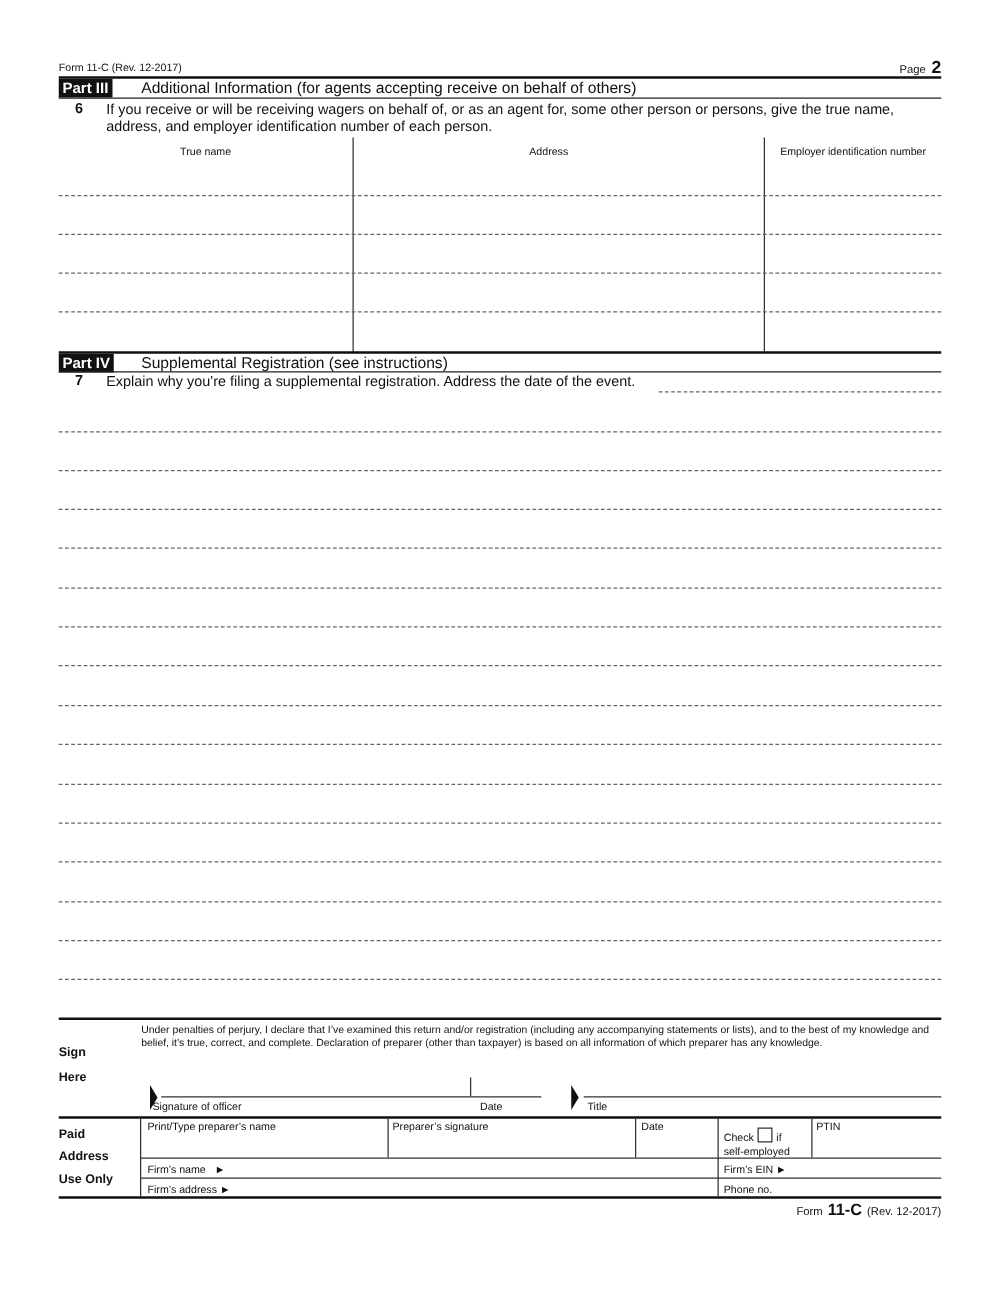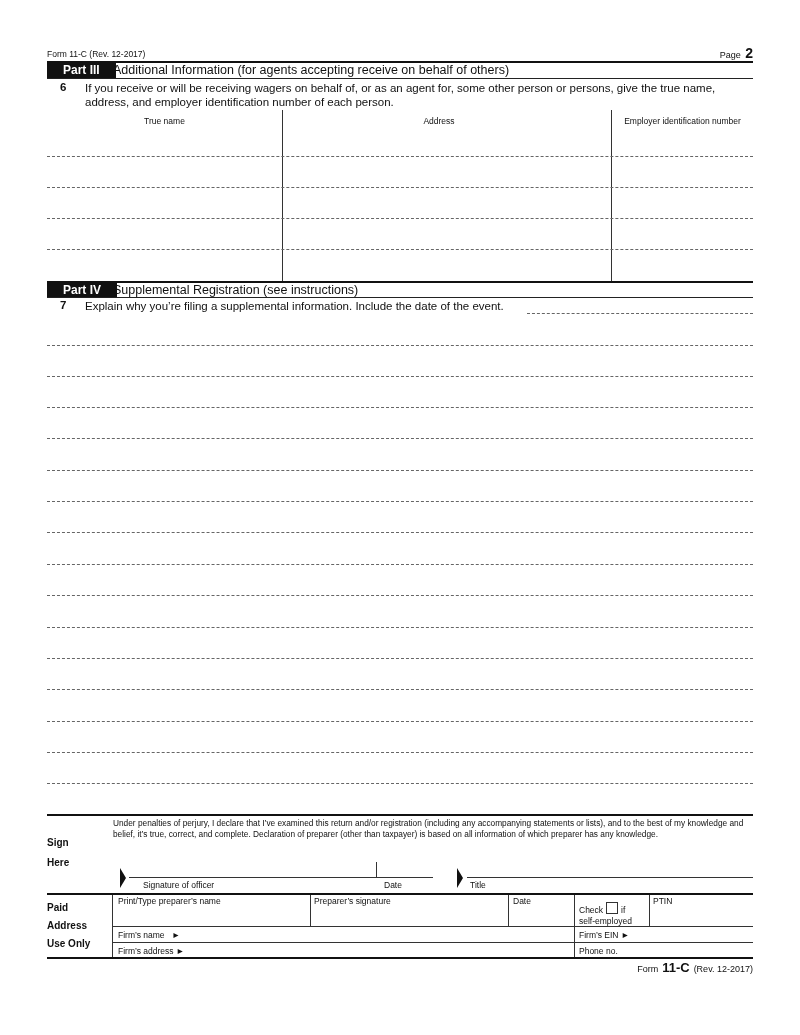--- a/index.html
+++ b/index.html
@@ -4,21 +4,21 @@
 <style>
   html, body { margin: 0; padding: 0; background: #ffffff; }
   body { width: 800px; height: 1035px; position: relative; font-family: "Liberation Sans", sans-serif; color: #111; overflow: hidden; }
   .abs { position: absolute; }
   .small { font-size: 8px; }
   .hdr-left { left: 47px; top: 49px; font-size: 8.5px; }
   .hdr-right { right: 47px; top: 45px; font-size: 9px; }
   .hdr-right b { font-size: 14px; margin-left: 2px; }
   .rule-thick { position: absolute; left: 47px; width: 706px; height: 2px; background: #111; }
   .rule-thin { position: absolute; left: 47px; width: 706px; height: 1px; background: #222; }
-  .part-badge { position: absolute; left: 47px; background: #111; color: #fff; font-weight: bold; font-size: 12px; padding: 0 16px; height: 15px; line-height: 15px; }
+  .part-badge { position: absolute; left: 47px; background: #111; color: #fff; font-weight: bold; font-size: 12px; padding: 0 3px; height: 15px; line-height: 15px; }
   .part-title { position: absolute; left: 113px; font-size: 12.5px; }
   .part-title b { font-weight: normal; }
   .line-num { position: absolute; font-weight: bold; font-size: 11.5px; }
   .line-text { position: absolute; font-size: 11.5px; line-height: 14px; }
   .colhdr { position: absolute; font-size: 8.5px; text-align: center; }
   .vline { position: absolute; width: 1px; background: #333; }
   .dash { position: absolute; height: 0; border-top: 1px dashed #666; }
   .sign-big { position: absolute; font-weight: bold; font-size: 10px; line-height: 20px; }
   .arrow-tri { position: absolute; width: 0; height: 0; border-top: 10px solid transparent; border-bottom: 10px solid transparent; border-left: 6px solid #111; }
   .cell-label { position: absolute; font-size: 8.5px; }
@@ -67,21 +67,21 @@
 <div class="field" style="left:283px; top:220px; width:327px; height:28px;"></div>
 <div class="field" style="left:612px; top:220px; width:141px; height:28px;"></div>
 <div class="dash" style="left:47px; width:706px; top:249px;"></div>
 
 <div class="rule-thick" style="top:281px;"></div>
 <div class="part-badge" style="top:283px;">Part IV</div>
 <div class="part-title" style="top:283px;"><b>Supplemental Registration</b><span> (see instructions)</span></div>
 <div class="rule-thin" style="top:297px;"></div>
 
 <div class="line-num" style="left:60px; top:299px;">7</div>
-<div class="line-text" style="left:85px; top:299px;">Explain why you’re filing a supplemental information. Include the date of the event.</div>
+<div class="line-text" style="left:85px; top:299px;">Explain why you’re filing a supplemental registration. Address the date of the event.</div>
 
 <div class="field" style="left:527px; top:299px; width:226px; height:13px;"></div>
 <div class="dash" style="left:527px; width:226px; top:313px;"></div>
 
 <div class="field" style="left:47px; top:314px; width:706px; height:470px;"></div>
 <div class="dash" style="left:47px; width:706px; top:345px;"></div>
 <div class="dash" style="left:47px; width:706px; top:376px;"></div>
 <div class="dash" style="left:47px; width:706px; top:407px;"></div>
 <div class="dash" style="left:47px; width:706px; top:438px;"></div>
 <div class="dash" style="left:47px; width:706px; top:470px;"></div>
@@ -101,21 +101,21 @@
     <div>Sign</div>
     <div>Here</div>
   </div>
 <div class="abs small" style="left:113px; top:818px; width:642px; line-height:11px; font-size:8.3px;">Under penalties of perjury, I declare that I’ve examined this return and/or registration (including any accompanying statements or lists), and to the best of my knowledge and belief, it’s true, correct, and complete. Declaration of preparer (other than taxpayer) is based on all information of which preparer has any knowledge.</div>
 
 <div class="arrow-tri" style="left:120px; top:868px;"></div>
 <div class="field" style="left:129px; top:862px; width:246px; height:15px;"></div>
 <div class="field" style="left:377px; top:862px; width:56px; height:15px;"></div>
 <div class="abs" style="left:129px; top:877px; width:304px; height:1px; background:#333;"></div>
 <div class="vline" style="left:376px; top:862px; height:15px;"></div>
-<div class="cell-label" style="left:143px; top:880px;">Signature of officer</div>
+<div class="cell-label" style="left:122px; top:880px;">Signature of officer</div>
 <div class="cell-label" style="left:384px; top:880px;">Date</div>
 
 <div class="arrow-tri" style="left:457px; top:868px;"></div>
 <div class="field" style="left:467px; top:862px; width:286px; height:15px;"></div>
 <div class="abs" style="left:467px; top:877px; width:286px; height:1px; background:#333;"></div>
 <div class="cell-label" style="left:470px; top:880px;">Title</div>
 
 <div class="rule-thick" style="top:893px;"></div>
 <div class="sign-big" style="left:47px; top:899px; line-height:18px;">
     <div>Paid</div>

